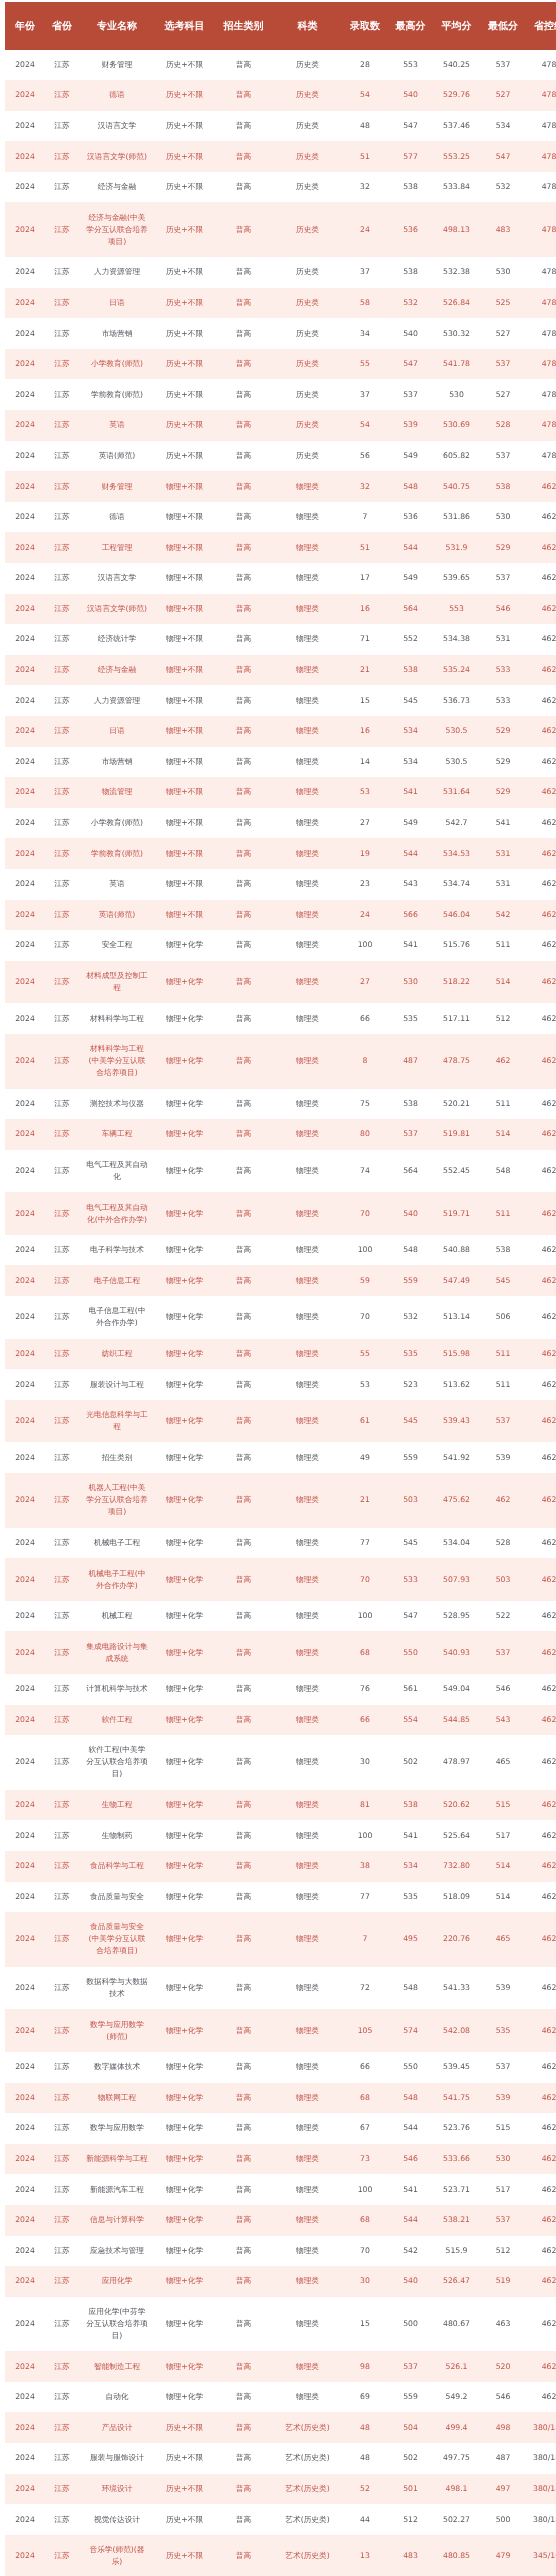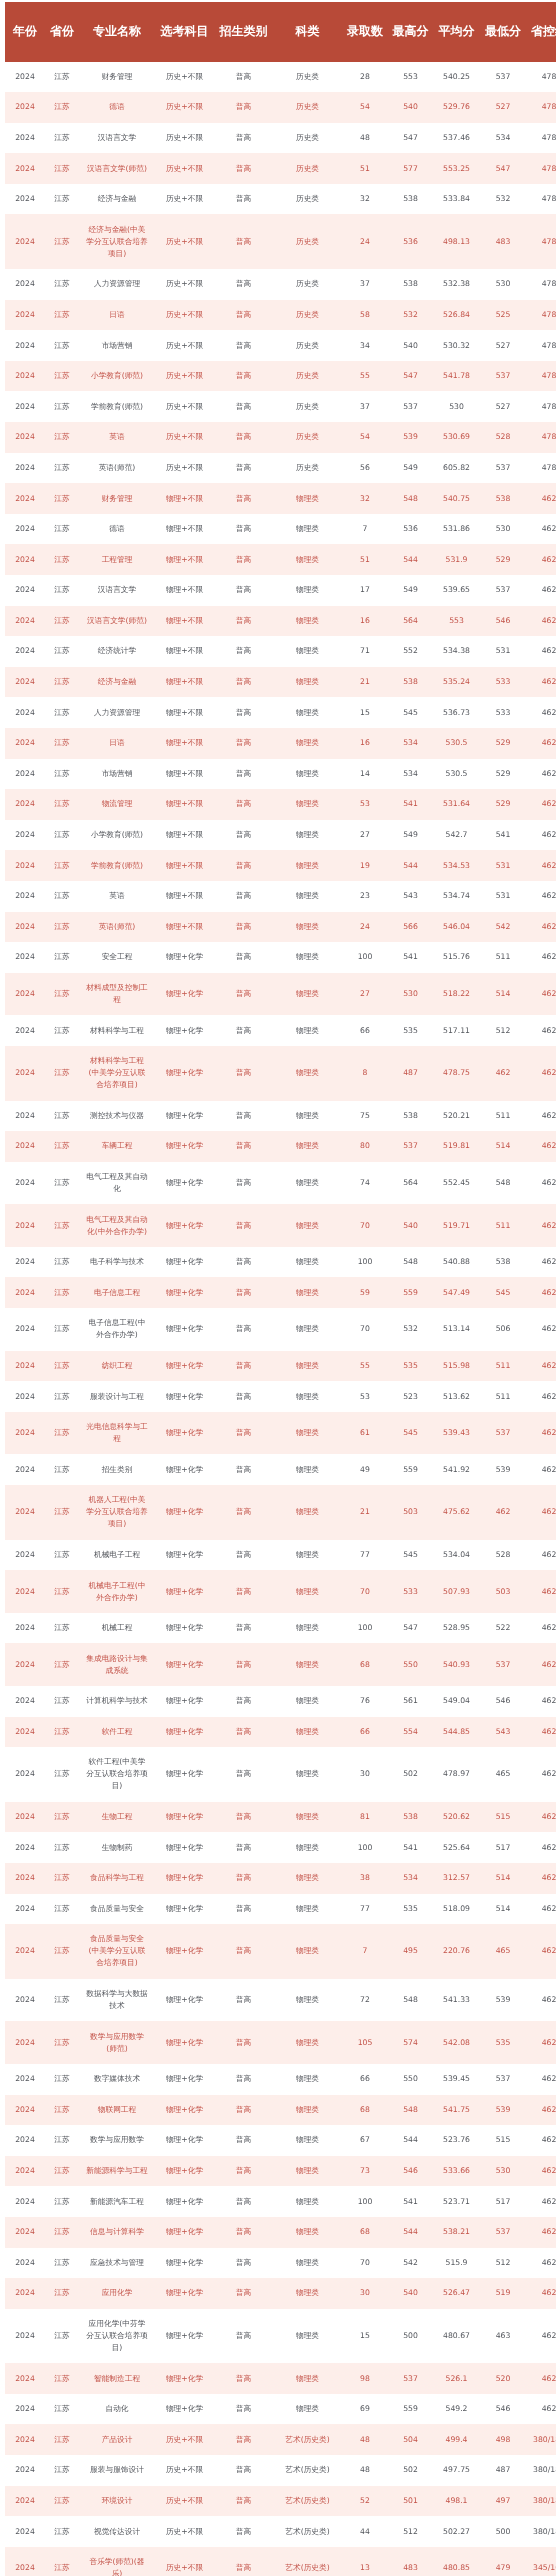--- a/index.html
+++ b/index.html
@@ -1,21 +1,21 @@
 <!DOCTYPE html>
 <html style="font-size:8.2px"><head>
 <meta charset="utf-8">
 <style>
   html,body{margin:0;padding:0;background:#ffffff;}
   body{width:556px;font-family:"DejaVu Sans","Liberation Sans",sans-serif;}
   .table-wrap{width:546px;margin:1.5px auto 0 auto;}
   .tbl{display:table;width:100%;table-layout:fixed;border-collapse:collapse;}
   .tr{display:table-row;}
   .th,.td{display:table-cell;vertical-align:middle;text-align:center;word-break:break-all;}
-  .th{background:#b84a38;color:#ffffff;font-weight:bold;font-size:12px;height:36px;padding:12px 1px;}
+  .th{background:#b84a38;color:#ffffff;font-weight:bold;font-size:10px;height:36px;padding:6px 1px;}
   .td{font-size:7.7px;line-height:12px;padding:9.3px 2.1px;}
   .td.c-major{padding-left:7.2px;padding-right:7.2px;}
   .row-white .td{background:#ffffff;color:#54575d;}
   .row-pink  .td{background:#fdeeea;color:#c3544a;}
   
   .c-year{width:38px;}
   .c-province{width:32px;}
   .c-major{width:74px;}
   .c-subjects{width:57px;}
   .c-category{width:57px;}
@@ -736,21 +736,21 @@
       </div>
       <div class="tr row-pink">
         <div class="td c-year">2024</div>
         <div class="td c-province">江苏</div>
         <div class="td c-major">食品科学与工程</div>
         <div class="td c-subjects">物理+化学</div>
         <div class="td c-category">普高</div>
         <div class="td c-sci_class">物理类</div>
         <div class="td c-count">38</div>
         <div class="td c-max">534</div>
-        <div class="td c-avg">312.57</div>
+        <div class="td c-avg">732.80</div>
         <div class="td c-min">514</div>
         <div class="td c-line">462</div>
       </div>
       <div class="tr row-white">
         <div class="td c-year">2024</div>
         <div class="td c-province">江苏</div>
         <div class="td c-major">食品质量与安全</div>
         <div class="td c-subjects">物理+化学</div>
         <div class="td c-category">普高</div>
         <div class="td c-sci_class">物理类</div>

